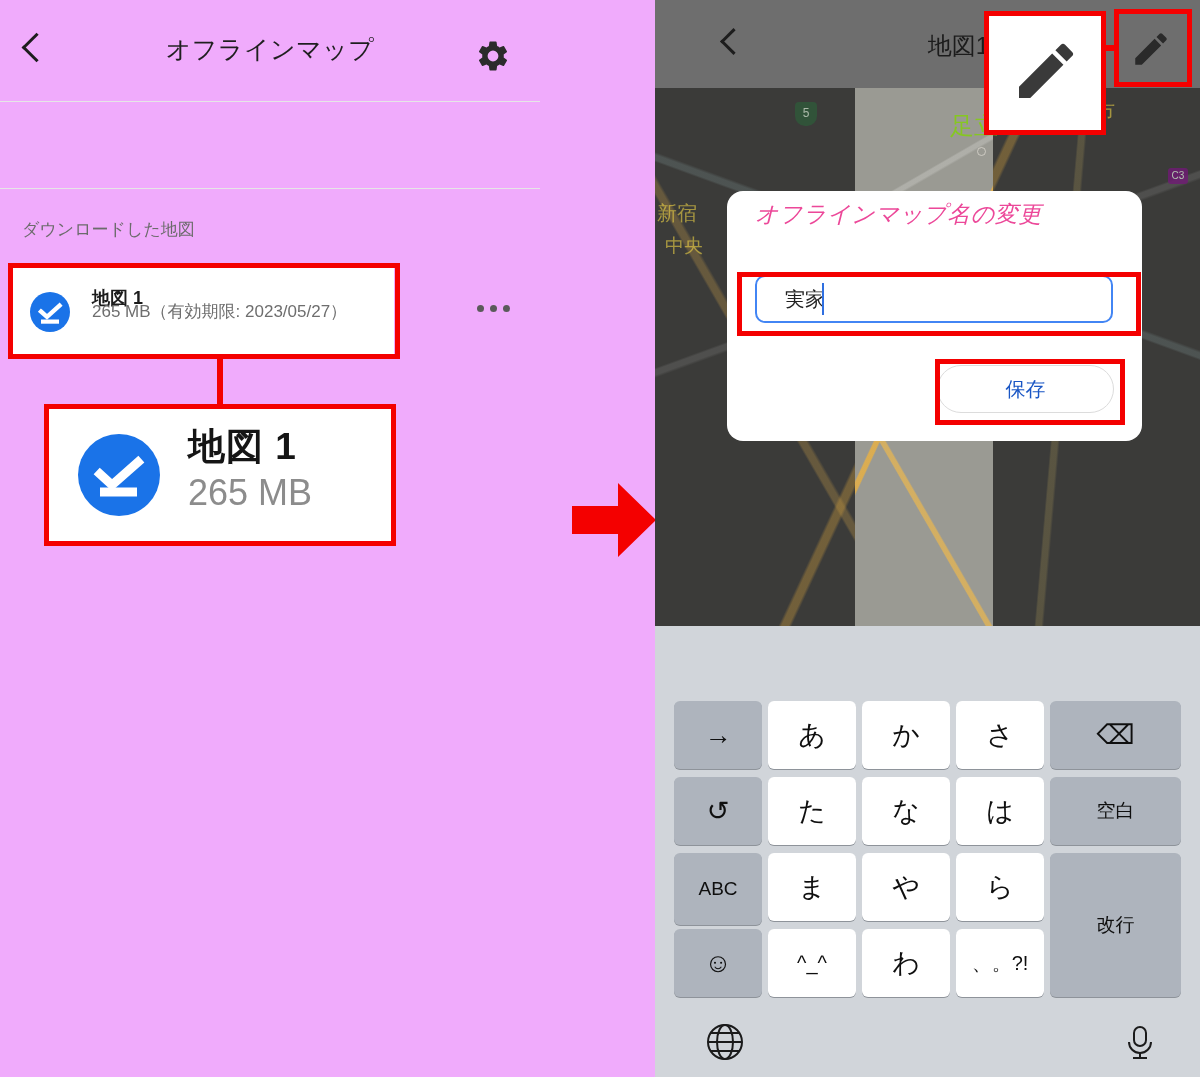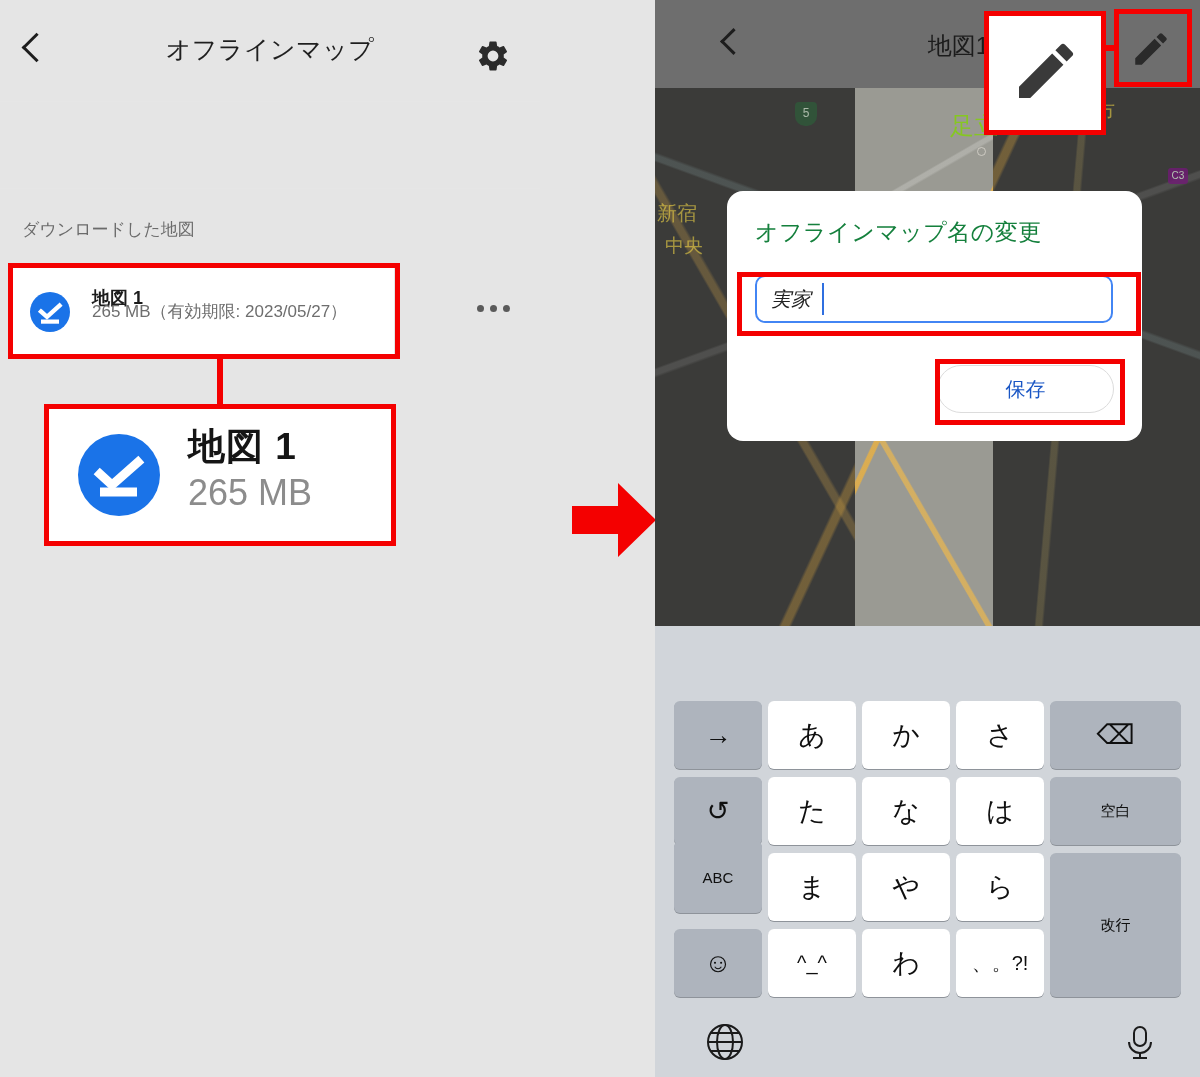--- a/index.html
+++ b/index.html
@@ -4,21 +4,21 @@
 <style>
   html,body{margin:0;padding:0;background:#fff;}
   body{
     width:1200px;height:1077px;position:relative;overflow:hidden;
     font-family:"Liberation Sans","DejaVu Sans",sans-serif;
     -webkit-font-smoothing:antialiased;
   }
   .screen{position:absolute;inset:0;}
 
   
-  .left-panel{position:absolute;left:0;top:0;width:655px;height:1077px;background:#e5e5e5;}
+  .left-panel{position:absolute;left:0;top:0;width:655px;height:1077px;background:#f0abfc;}
 
   .l-header{position:absolute;left:0;top:0;width:540px;height:100px;}
   .back-chevron{
     position:absolute;left:16px;top:32px;width:34px;height:34px;cursor:pointer;
   }
   .back-chevron::before{
     content:"";position:absolute;left:10px;top:5px;width:18px;height:18px;
     border-left:3.5px solid #1d1d1d;border-bottom:3.5px solid #1d1d1d;
     transform:rotate(45deg);
   }
@@ -105,26 +105,26 @@
   .behind{position:absolute;left:0;top:360px;width:545px;height:266px;}
   .behind-icon{position:absolute;left:20px;top:20px;width:40px;height:40px;opacity:.75;}
   .behind-kiri{position:absolute;left:487px;top:28px;font-size:21px;color:#3c3c3c;}
   .btn-delete{position:absolute;left:113px;top:94px;width:80px;height:62px;border:1px solid #8f8f8f;
     display:flex;align-items:center;justify-content:center;font-size:20px;color:#39414e;cursor:pointer;}
   .btn-update{position:absolute;left:213px;top:94px;width:80px;height:62px;background:#1b3c64;
     display:flex;align-items:center;justify-content:center;font-size:20px;color:#cdd5e0;cursor:pointer;}
 
   
   .dialog{position:absolute;left:727px;top:191px;width:415px;height:250px;background:#fff;border-radius:16px;z-index:5;}
-  .dlg-title{position:absolute;left:28px;top:26px;font-size:23px;color:#15803d;letter-spacing:.5px;}
+  .dlg-title{position:absolute;left:28px;top:8px;font-size:23px;color:#ec4899;letter-spacing:.5px;font-style:italic;}
   .dlg-input{
     position:absolute;left:28px;top:84px;width:358px;height:48px;box-sizing:border-box;
     border:2px solid #4285f4;border-radius:10px;background:#fff;
     font-family:"Liberation Sans","DejaVu Sans",sans-serif;font-size:20px;color:#222;
-    padding:0 14px;outline:none;font-style:italic;
+    padding:0 28px;outline:none;
   }
   .caret{position:absolute;left:95px;top:92px;width:2px;height:32px;background:#2f6fe0;}
   .dlg-btn{
     position:absolute;top:174px;height:46px;border-radius:24px;border:1px solid #dcdcdc;background:#fff;
     display:flex;align-items:center;justify-content:center;
     font-family:"Liberation Sans","DejaVu Sans",sans-serif;font-size:20px;color:#1a56c4;cursor:pointer;
   }
   .btn-cancel{left:24px;width:175px;}
   .btn-save{left:210px;width:175px;}
 
@@ -137,21 +137,21 @@
   .rb-save{left:935px;top:359px;width:190px;height:66px;z-index:7;}
 
   
   .keyboard{position:absolute;left:655px;top:626px;width:545px;height:451px;background:#d1d5da;}
   .kb-key{
     position:absolute;border-radius:6px;display:flex;align-items:center;justify-content:center;
     font-size:27px;color:#0f0f0f;cursor:pointer;box-shadow:0 1px 0 rgba(130,135,142,.85);
   }
   .kb-white{background:#fff;}
   .kb-gray{background:#aeb4bd;}
-  .kb-gray.kb-small{font-size:15px;}
+  .kb-gray.kb-small{font-size:19px;}
   .kb-sub{font-size:20px;}
   .kb-bottom-icon{position:absolute;width:40px;height:40px;cursor:pointer;}
 </style>
 </head>
 <body>
 
 <div class="screen">
 
   <div class="left-panel">
 
@@ -263,21 +263,21 @@
         <div class="kb-key kb-gray" style="left: 19px; top: 75px; width: 88px; height: 68px;">→</div>
         <div class="kb-key kb-white" style="left: 113px; top: 75px; width: 88px; height: 68px;">あ</div>
         <div class="kb-key kb-white" style="left: 207px; top: 75px; width: 88px; height: 68px;">か</div>
         <div class="kb-key kb-white" style="left: 301px; top: 75px; width: 88px; height: 68px;">さ</div>
         <div class="kb-key kb-gray" style="left: 395px; top: 75px; width: 131px; height: 68px;">⌫</div>
         <div class="kb-key kb-gray" style="left: 19px; top: 151px; width: 88px; height: 68px;">↺</div>
         <div class="kb-key kb-white" style="left: 113px; top: 151px; width: 88px; height: 68px;">た</div>
         <div class="kb-key kb-white" style="left: 207px; top: 151px; width: 88px; height: 68px;">な</div>
         <div class="kb-key kb-white" style="left: 301px; top: 151px; width: 88px; height: 68px;">は</div>
         <div class="kb-key kb-gray kb-small" style="left: 395px; top: 151px; width: 131px; height: 68px;">空白</div>
-        <div class="kb-key kb-gray kb-small" style="left: 19px; top: 215px; width: 88px; height: 72px;">ABC</div>
+        <div class="kb-key kb-gray kb-small" style="left: 19px; top: 227px; width: 88px; height: 72px;">ABC</div>
         <div class="kb-key kb-white" style="left: 113px; top: 227px; width: 88px; height: 68px;">ま</div>
         <div class="kb-key kb-white" style="left: 207px; top: 227px; width: 88px; height: 68px;">や</div>
         <div class="kb-key kb-white" style="left: 301px; top: 227px; width: 88px; height: 68px;">ら</div>
         <div class="kb-key kb-gray kb-small" style="left: 395px; top: 227px; width: 131px; height: 144px;">改行</div>
         <div class="kb-key kb-gray" style="left: 19px; top: 303px; width: 88px; height: 68px;">☺</div>
         <div class="kb-key kb-white kb-sub" style="left: 113px; top: 303px; width: 88px; height: 68px;">^_^</div>
         <div class="kb-key kb-white" style="left: 207px; top: 303px; width: 88px; height: 68px;">わ</div>
         <div class="kb-key kb-white kb-sub" style="left: 301px; top: 303px; width: 88px; height: 68px;">、。?!</div>
       </div>
     <div class="kb-bottom-icon" style="left:50px;top:396px;">

